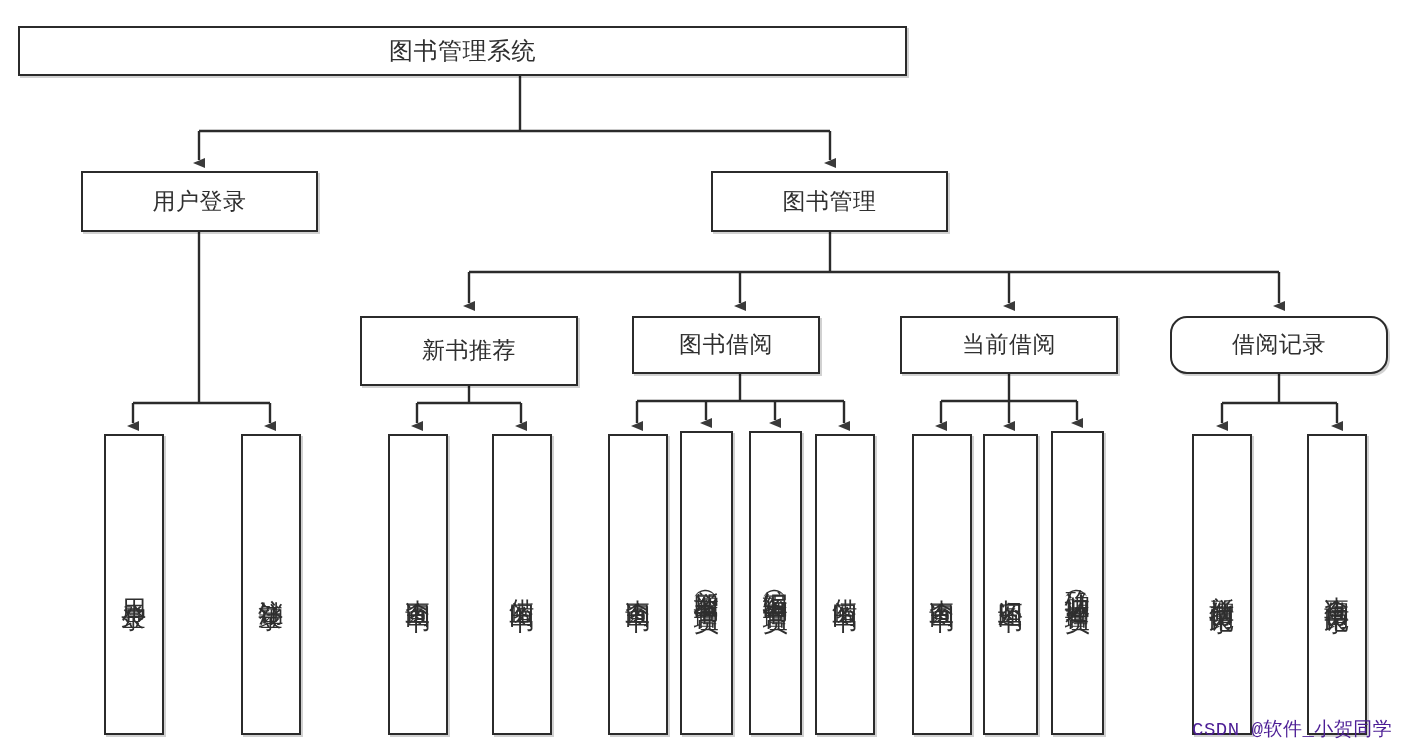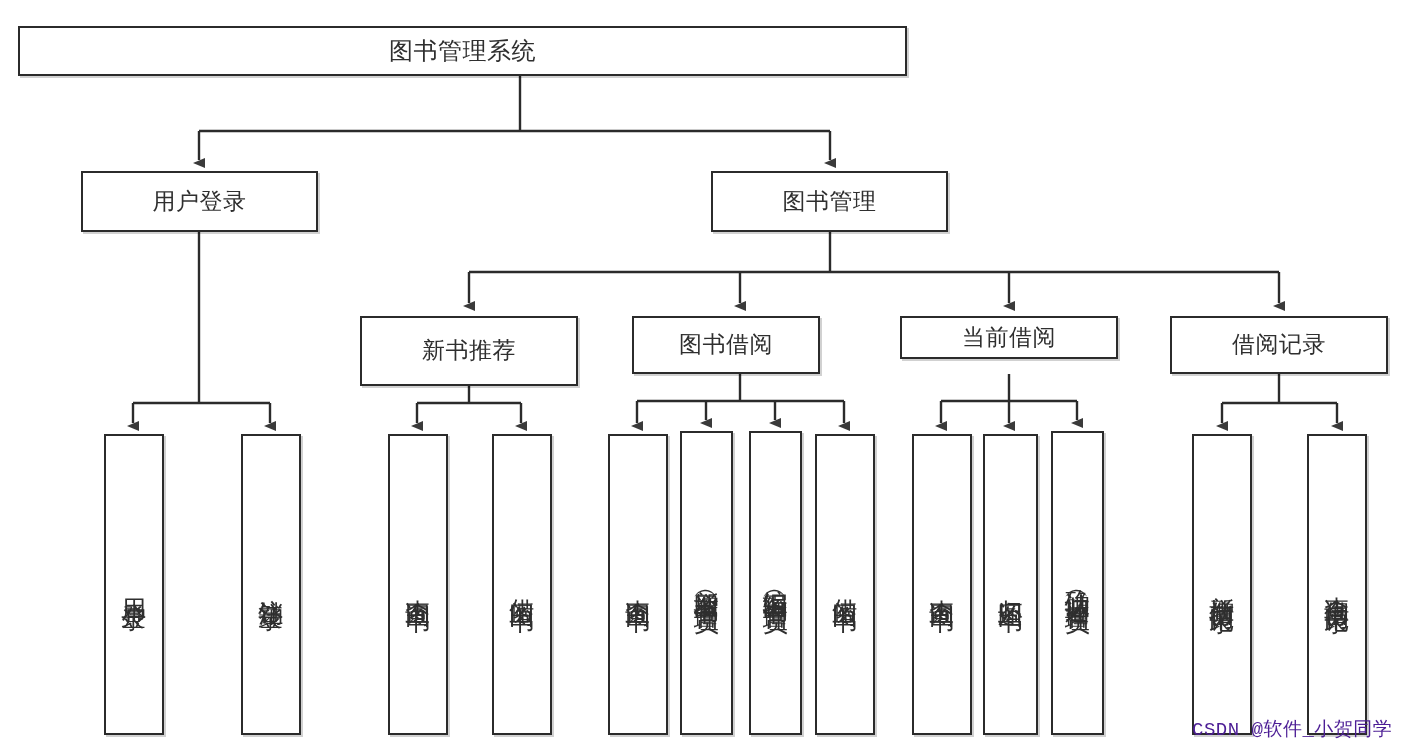--- a/index.html
+++ b/index.html
@@ -137,24 +137,24 @@
   <div class="node h" style="left:711px; top:171px; width:237px; height:61px;">
     <span class="label">图书管理</span>
   </div>
 
   <div class="node h" style="left:360px; top:316px; width:218px; height:70px;">
     <span class="label">新书推荐</span>
   </div>
   <div class="node h" style="left:632px; top:316px; width:188px; height:58px;">
     <span class="label">图书借阅</span>
   </div>
-  <div class="node h" style="left:900px; top:316px; width:218px; height:43px;">
+  <div class="node h" style="left:900px; top:316px; width:218px; height:58px;">
     <span class="label">当前借阅</span>
   </div>
-  <div class="node h" style="left:1170px; top:316px; width:218px; height:58px;">
+  <div class="node h" style="left:1170px; top:316px; width:218px; height:58px;border-radius:17px;">
     <span class="label">借阅记录</span>
   </div>
 
   <div class="node v" style="left:104px; top:434px; width:60px; height:301px;">
     <span class="label">用户登录</span>
   </div>
   <div class="node v" style="left:241px; top:434px; width:60px; height:301px;">
     <span class="label">注销登录</span>
   </div>
 

